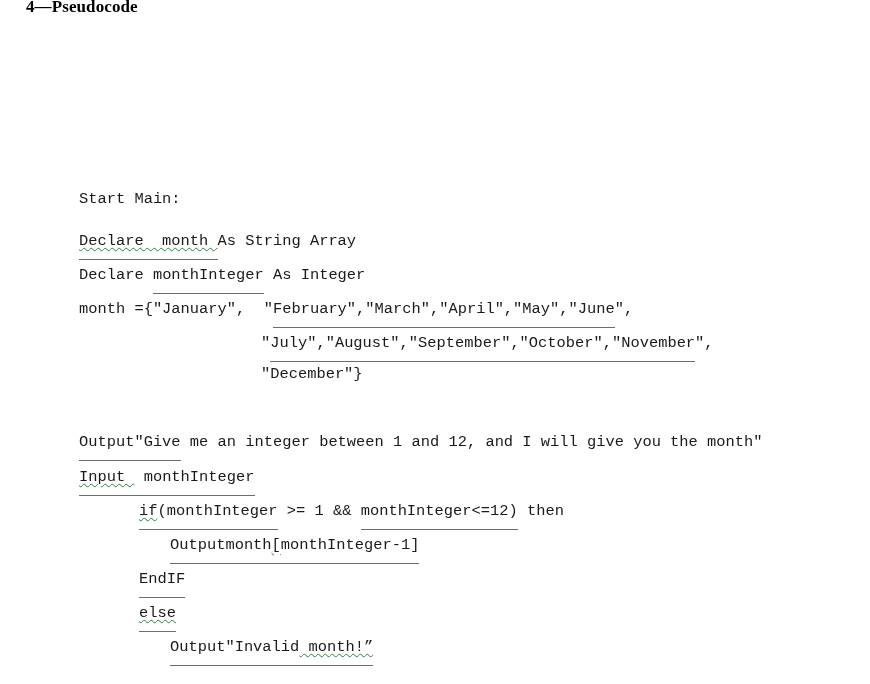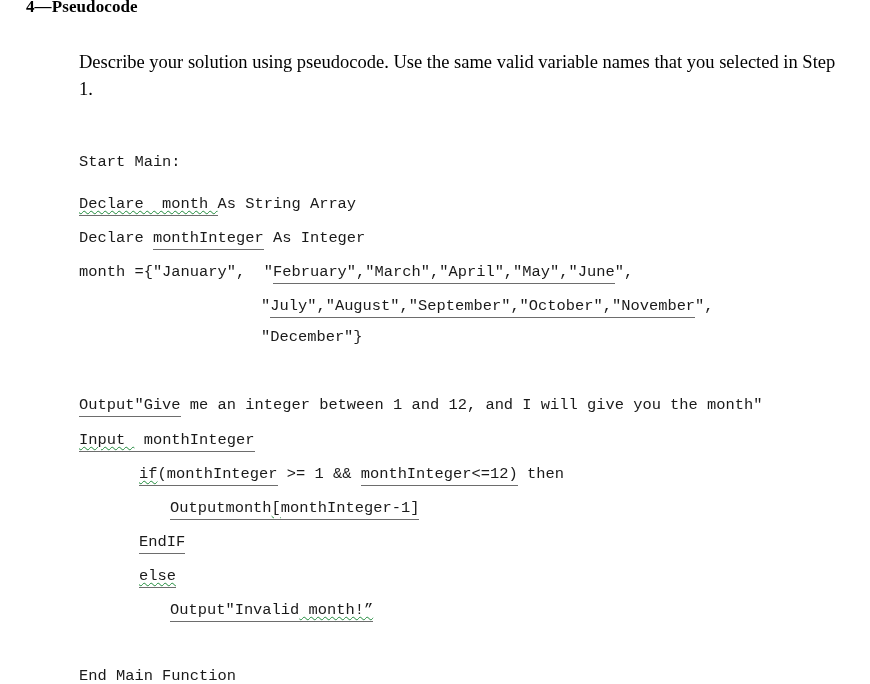--- a/index.html
+++ b/index.html
@@ -56,46 +56,46 @@
     font-family: "Liberation Mono", "DejaVu Sans Mono", monospace;
     font-size: 15.4px;
     line-height: 34px;
     white-space: pre;
     color: #1a1a1a;
   }
   .code-line {
     position: absolute;
     white-space: pre;
     left: 79px;
+    margin-top: 37px;
   }
 
   
   .sp {
     text-decoration-style: wavy;
     text-decoration-color: #e03030;
     text-decoration-thickness: 1px;
     text-underline-offset: 2px;
   }
   .gr {
     text-decoration: underline;
     text-decoration-style: wavy;
     text-decoration-color: #1f8a3b;
     text-decoration-thickness: 1px;
     text-underline-offset: 2px;
   }
   
   .ul {
     border-bottom: 1px solid #6d6d6d;
-    padding-bottom: 2px;
+    padding-bottom: 9px;
   }
 </style>
 </head>
 <body>
 
 <div class="page">
 
   <div class="heading">4—Pseudocode</div>
 
-  <p class="intro">Describe your solution using pseudocode. Use the same valid variable names that you selected in Step 1.</p>
 
   <div class="code" id="code-block"><div class="code-line" style="top: 145px; left: 79px;"><span>Start Main:</span></div><div class="code-line" style="top: 187px; left: 79px;"><span class="gr ul">Declare  month </span><span>As String Array</span></div><div class="code-line" style="top: 221px; left: 79px;"><span>Declare </span><span class="sp ul">monthInteger</span><span> As Integer</span></div><div class="code-line" style="top: 255px; left: 79px;"><span>month ={"January",  "</span><span class="sp ul">February","March","April","May","June</span><span>",</span></div><div class="code-line" style="top: 289px; left: 261px;"><span>"</span><span class="sp ul">July","August","September","October","November</span><span>",</span></div><div class="code-line" style="top: 320px; left: 261px;"><span>"December"}</span></div><div class="code-line" style="top: 352px; left: 79px;"><span> </span></div><div class="code-line" style="top: 388px; left: 79px;"><span class="sp ul">Output"Give</span><span> me an integer between 1 and 12, and I will give you the month"</span></div><div class="code-line" style="top: 423px; left: 79px;"><span class="gr ul">Input </span><span class="sp ul"> monthInteger</span></div><div class="code-line" style="top: 457px; left: 139px;"><span class="gr ul">if</span><span class="sp ul">(monthInteger</span><span> &gt;= 1 &amp;&amp; </span><span class="sp ul">monthInteger&lt;=12)</span><span> then</span></div><div class="code-line" style="top: 491px; left: 170px;"><span class="sp ul">Outputmonth</span><span class="gr ul">[</span><span class="ul">monthInteger-1]</span></div><div class="code-line" style="top: 525px; left: 139px;"><span class="sp ul">EndIF</span></div><div class="code-line" style="top: 559px; left: 139px;"><span class="gr ul">else</span></div><div class="code-line" style="top: 593px; left: 170px;"><span class="sp ul">Output"Invalid</span><span class="gr ul"> month!”</span></div><div class="code-line" style="top: 627px; left: 79px;"><span> </span></div><div class="code-line" style="top: 659px; left: 79px;"><span>End Main Function</span></div></div>
 
 </div>
 
 </body></html>

